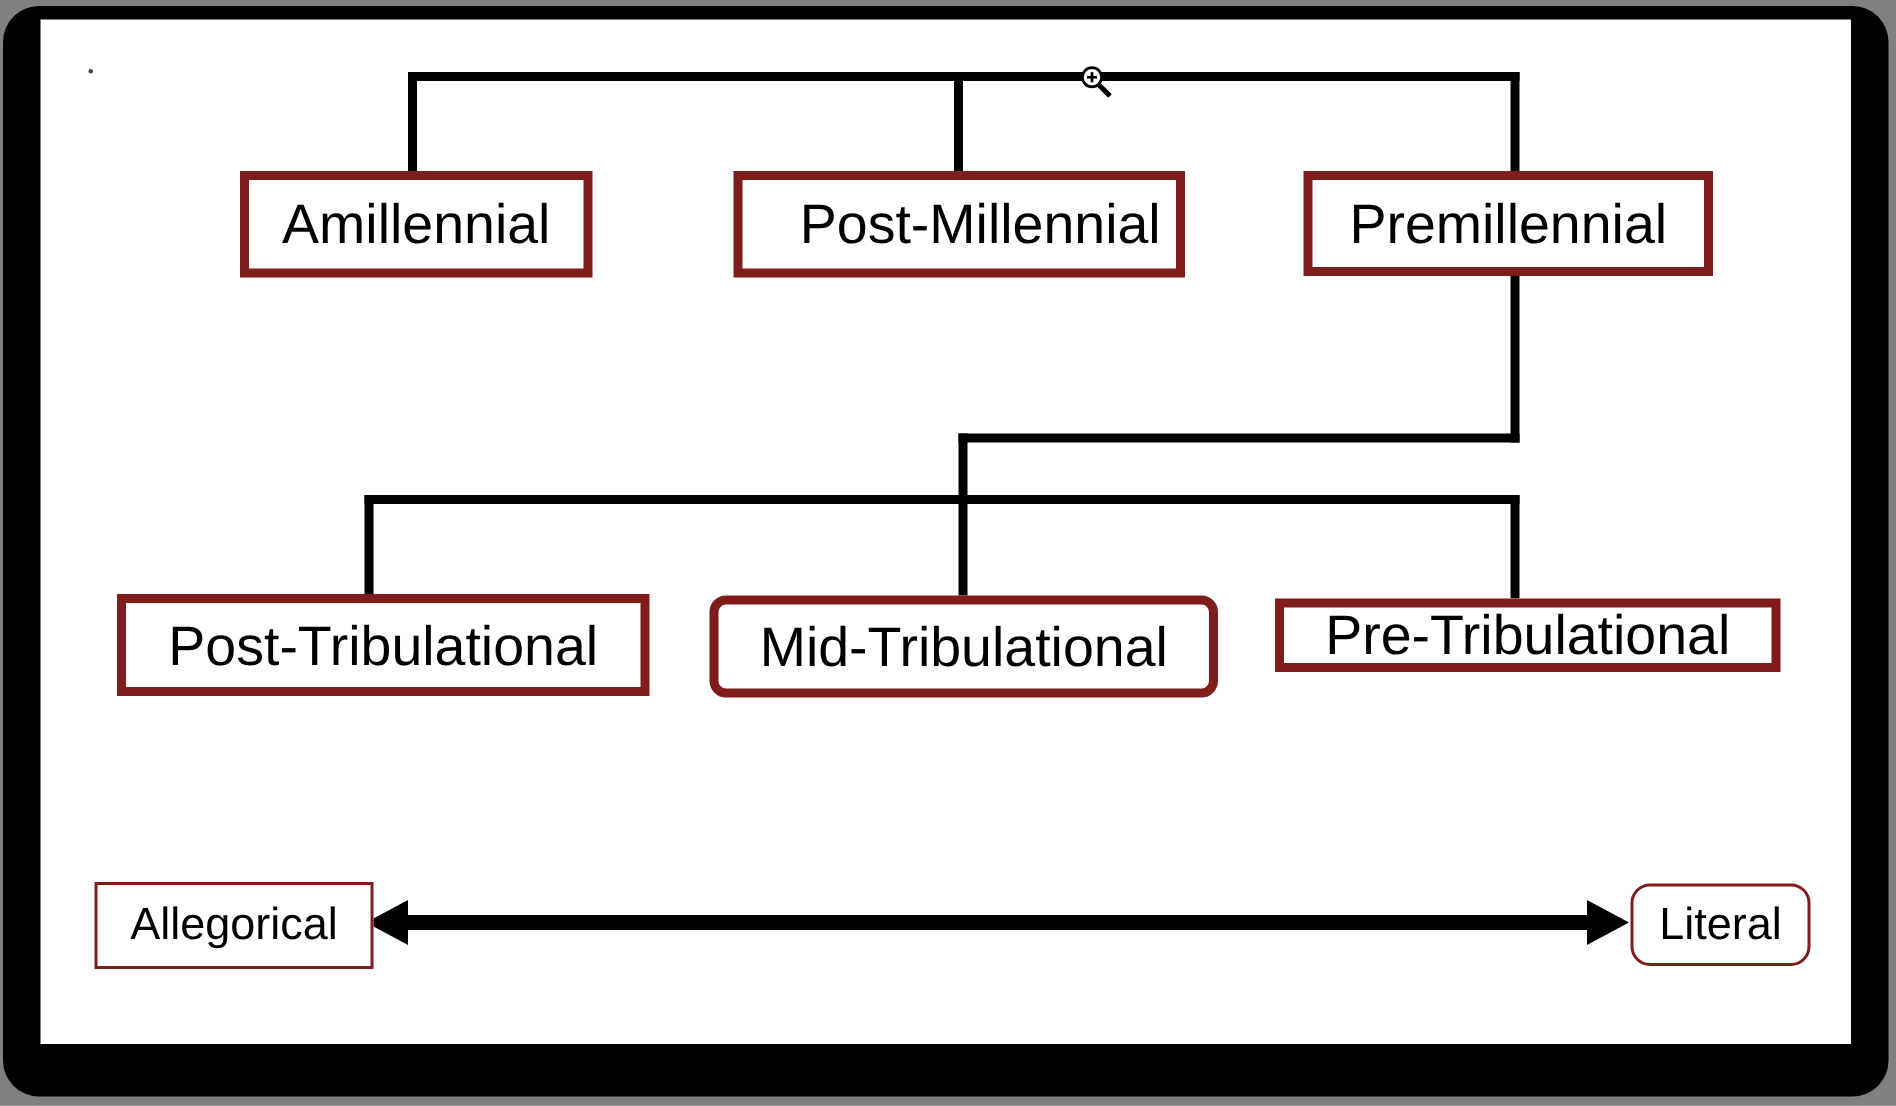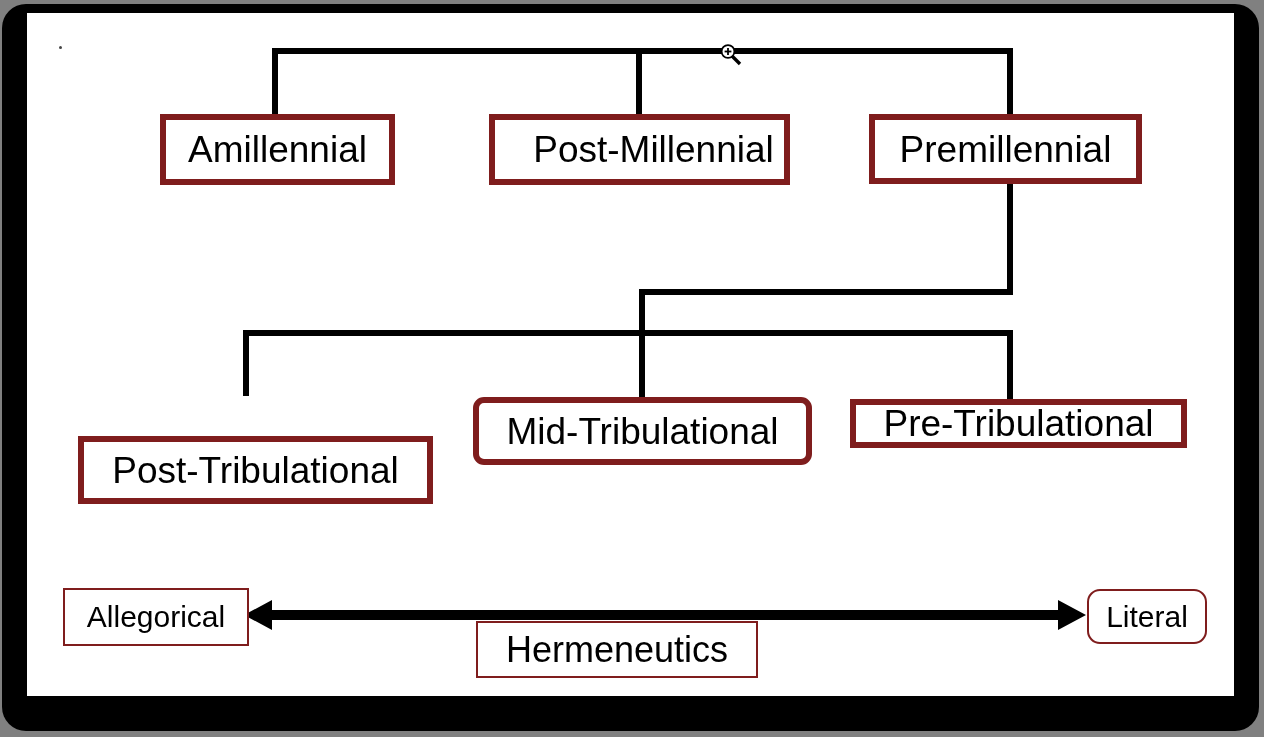--- a/index.html
+++ b/index.html
@@ -93,31 +93,30 @@
   <div class="line" style="left:639px; top:289px; width:374px; height:6px;"></div>
   <div class="line" style="left:639px; top:289px; width:6px; height:108px;"></div>
   <div class="line" style="left:243px; top:330px; width:770px; height:6px;"></div>
   <div class="line" style="left:243px; top:330px; width:6px; height:66px;"></div>
   <div class="line" style="left:1007px; top:330px; width:6px; height:69px;"></div>
 
   <div class="node" style="left:160px; top:114px; width:235px; height:71px;">Amillennial</div>
   <div class="node" style="left:489px; top:114px; width:301px; height:71px;padding-left:28px;">Post-Millennial</div>
   <div class="node" style="left:869px; top:114px; width:273px; height:70px;">Premillennial</div>
 
-  <div class="node" style="left:78px; top:396px; width:355px; height:68px;margin-top:40px;">Post-Tribulational</div>
+  <div class="node" style="left:78px; top:396px; width:355px; height:68px;">Post-Tribulational</div>
   <div class="node" style="left:473px; top:397px; width:339px; height:68px;border-radius:11px;">Mid-Tribulational</div>
   <div class="node" style="left:850px; top:399px; width:337px; height:49px;">Pre-Tribulational</div>
 
   <svg class="overlay" viewBox="0 0 1264 737">
     <polygon fill="#000000" points="244,615 272,600 272,610 1058,610 1058,600 1086,615 1058,630 1058,620 272,620 272,630"></polygon>
   </svg>
 
   <div class="node thin" style="left:63px; top:588px; width:186px; height:58px;">Allegorical</div>
   <div class="node thin" style="left:1087px; top:589px; width:120px; height:55px;border-radius:13px;">Literal</div>
-  <div class="node axis-label" style="left:476px; top:621px; width:282px; height:57px;">Hermeneutics</div>
 
   <svg class="overlay" viewBox="0 0 1264 737">
     <line x1="732" y1="56" x2="740" y2="64" stroke="#000000" stroke-width="3.4"></line>
     <circle cx="728" cy="51.5" r="6.4" fill="#ffffff" stroke="#000000" stroke-width="1.8"></circle>
     <line x1="724.6" y1="51.5" x2="731.4" y2="51.5" stroke="#000000" stroke-width="1.8"></line>
     <line x1="728" y1="48.1" x2="728" y2="54.9" stroke="#000000" stroke-width="1.8"></line>
   </svg>
 </div>
 
 </body></html>

